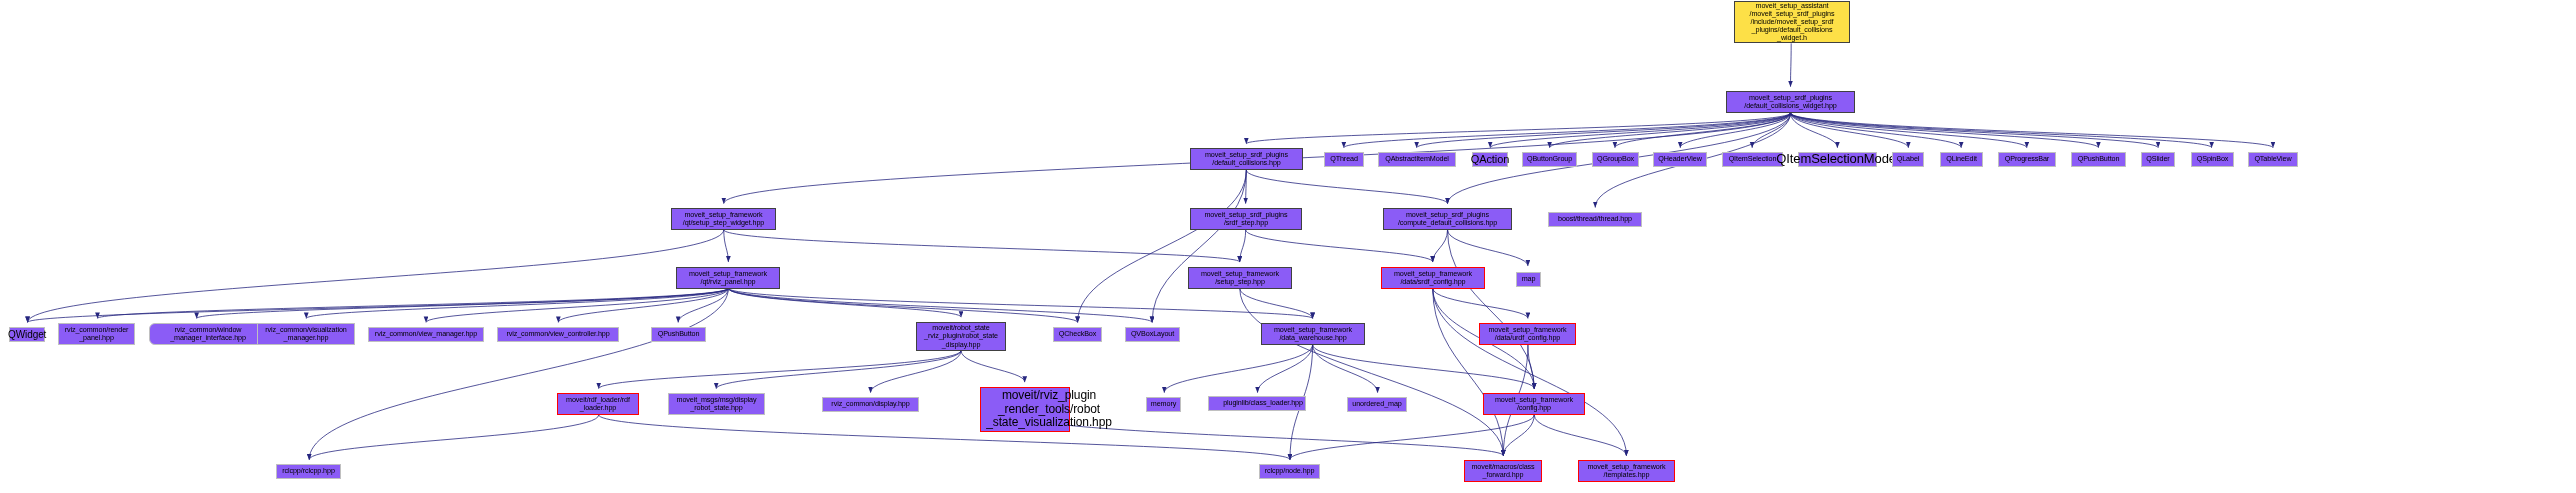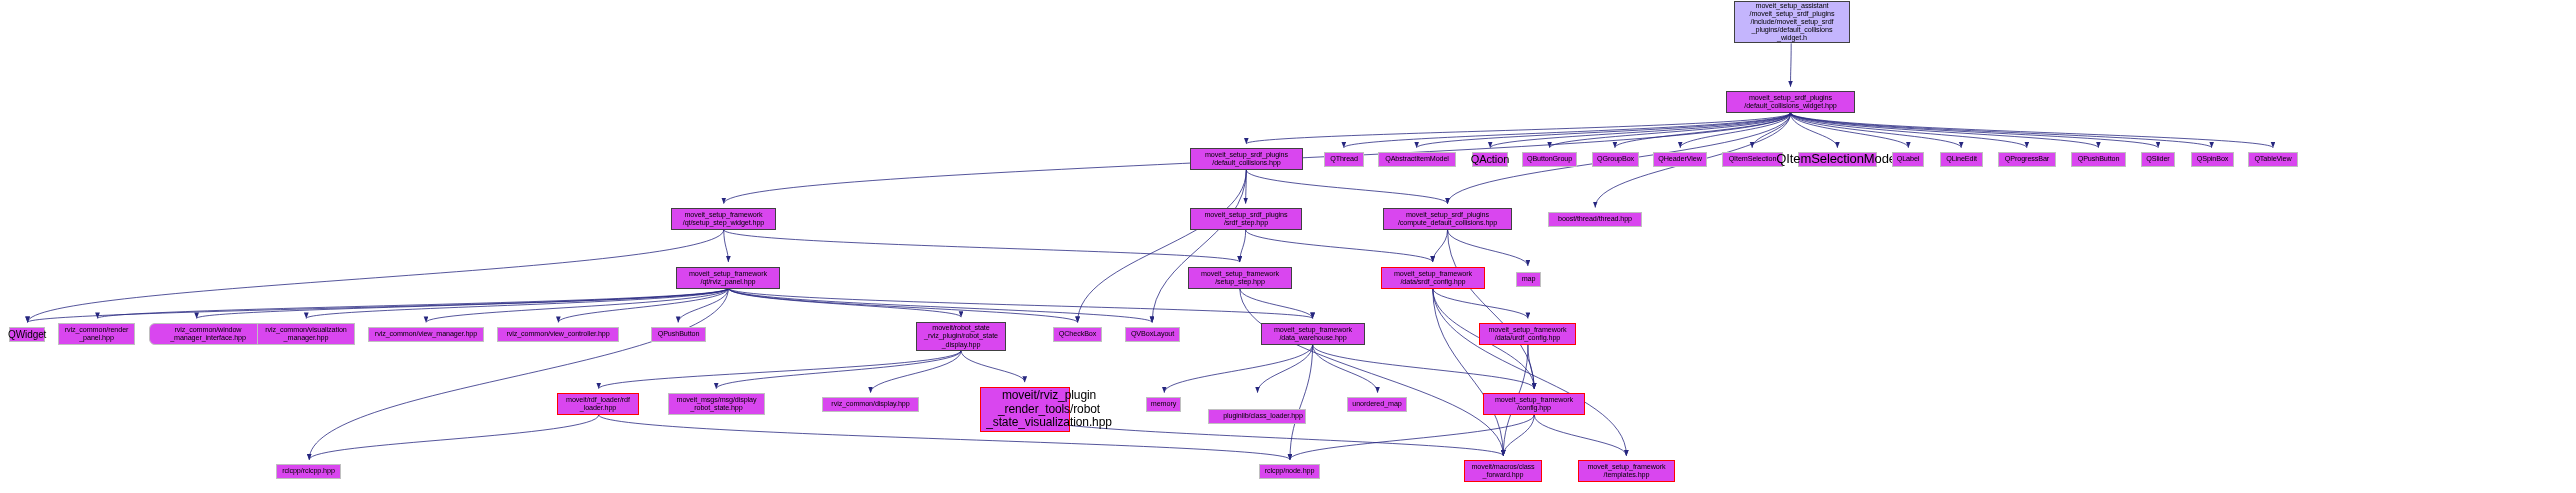--- a/index.html
+++ b/index.html
@@ -33,27 +33,27 @@
   }
   .node {
     position: absolute;
     box-sizing: border-box;
     display: flex;
     align-items: center;
     justify-content: center;
     text-align: center;
     line-height: 1.13;
     white-space: pre-line;
-    background: #d946ef;
+    background: #8b5cf6;
     border: 0.7px solid #c0c0c0;
     color: #000000;
     letter-spacing: -0.1px;
   }
   .node.root {
-    background: #c4b5fd;
+    background: #fde047;
     border: 0.7px solid #404040;
   }
   .node.bold {
     border: 0.7px solid #404040;
   }
   .node.red {
     border: 0.7px solid #ff0000;
   }
   .node-label {
     display: block;
@@ -200,21 +200,21 @@
 /data/urdf_config.hpp</span></div>
       <div class="node red" style="left: 557px; top: 393px; width: 82px; height: 21.7px; font-size: 7.2px;"><span class="node-label">moveit/rdf_loader/rdf
 _loader.hpp</span></div>
       <div class="node plain" style="left: 668px; top: 393px; width: 97px; height: 21.7px; font-size: 7.2px;"><span class="node-label">moveit_msgs/msg/display
 _robot_state.hpp</span></div>
       <div class="node plain" style="left: 822px; top: 397px; width: 97px; height: 15px; font-size: 7.2px;"><span class="node-label">rviz_common/display.hpp</span></div>
       <div class="node red" style="left: 980px; top: 387px; width: 90px; height: 45px; font-size: 12px; padding-left: 48px;"><span class="node-label">moveit/rviz_plugin
 _render_tools/robot
 _state_visualization.hpp</span></div>
       <div class="node plain" style="left: 1146px; top: 397px; width: 35px; height: 15px; font-size: 7.2px;"><span class="node-label">memory</span></div>
-      <div class="node plain" style="left: 1208px; top: 409px; width: 98px; height: 15px; font-size: 7.2px; padding-left: 12px;"><span class="node-label">pluginlib/class_loader.hpp</span></div>
+      <div class="node plain" style="left: 1208px; top: 396px; width: 98px; height: 15px; font-size: 7.2px; padding-left: 12px;"><span class="node-label">pluginlib/class_loader.hpp</span></div>
       <div class="node plain" style="left: 1347px; top: 397px; width: 60px; height: 15px; font-size: 7.2px;"><span class="node-label">unordered_map</span></div>
       <div class="node red" style="left: 1483px; top: 393px; width: 102px; height: 21.7px; font-size: 7.2px;"><span class="node-label">moveit_setup_framework
 /config.hpp</span></div>
       <div class="node plain" style="left: 276px; top: 464px; width: 65px; height: 15px; font-size: 7.2px;"><span class="node-label">rclcpp/rclcpp.hpp</span></div>
       <div class="node plain" style="left: 1259px; top: 464px; width: 61px; height: 15px; font-size: 7.2px;"><span class="node-label">rclcpp/node.hpp</span></div>
       <div class="node red" style="left: 1464px; top: 460px; width: 78px; height: 21.7px; font-size: 7.2px;"><span class="node-label">moveit/macros/class
 _forward.hpp</span></div>
       <div class="node red" style="left: 1578px; top: 460px; width: 97px; height: 21.7px; font-size: 7.2px;"><span class="node-label">moveit_setup_framework
 /templates.hpp</span></div>
     </div>

